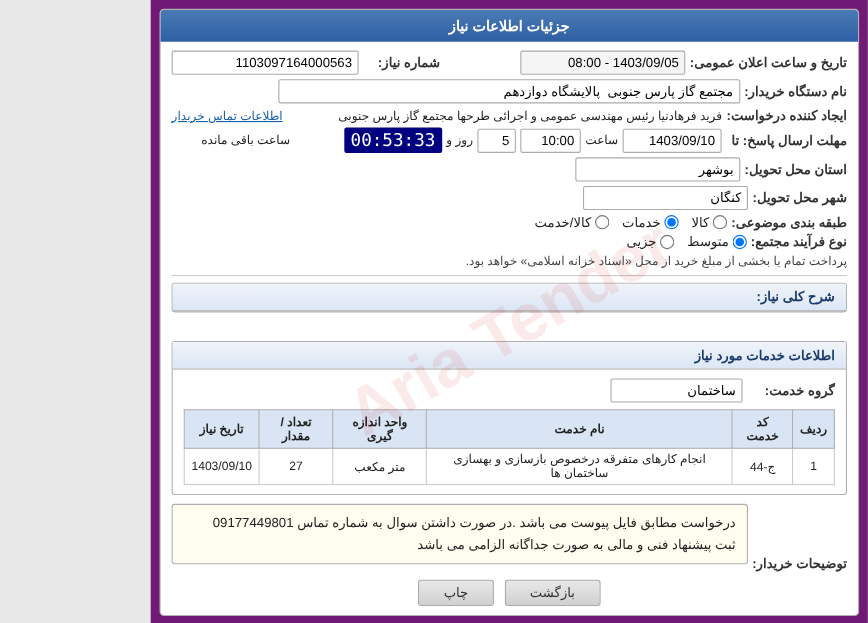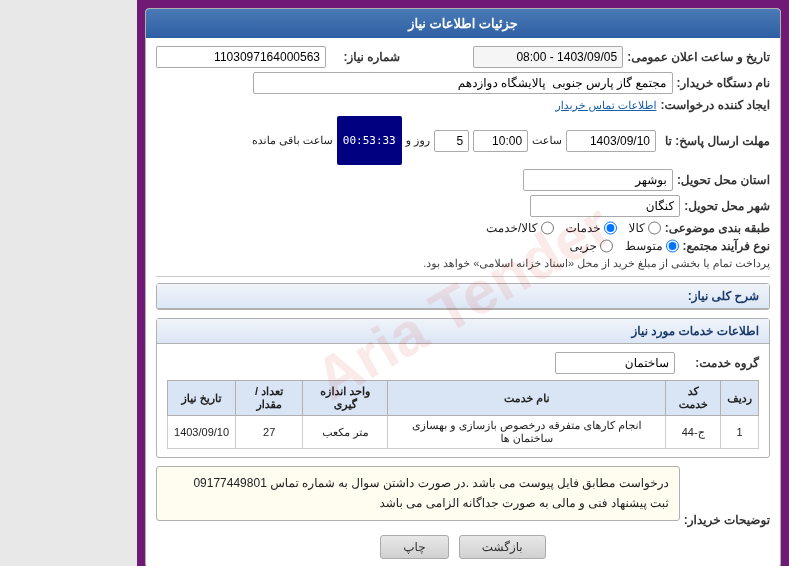--- a/index.html
+++ b/index.html
@@ -156,25 +156,26 @@
     .info-label {
       font-weight: bold;
       white-space: nowrap;
       color: #333;
       min-width: 80px;
       text-align: right;
     }
     .timer-box {
       background: #000080;
       color: #fff;
-      padding: 18px 6px;
+      padding: 2px 6px;
       border-radius: 2px;
       font-family: monospace;
-      font-size: 11px;
+      font-size: 16px;
       direction: ltr;
+      margin-left: 45px;
     }
   </style>
 </head>
 <body>
 
 <div class="page-wrapper">
   <div class="main-panel">
     <div class="panel-header">جزئیات اطلاعات نیاز</div>
     <div class="panel-body watermark-area">
       <div class="watermark">Aria Tender</div>
@@ -187,20 +188,21 @@
         <input class="input-field" style="width: 170px;" type="text" readonly="" value="1103097164000563">
       </div>
 
       <div class="info-row" style="margin-bottom:4px;">
         <span class="info-label">نام دستگاه خریدار:</span>
         <input class="input-field" style="width: 420px;" type="text" readonly="" value="مجتمع گاز پارس جنوبی  پالایشگاه دوازدهم">
       </div>
 
       <div class="info-row" style="margin-bottom:4px;">
         <span class="info-label">ایجاد کننده درخواست:</span>
+        <span style="flex:1; font-size:11px;">فرید فرهادنیا رئیس مهندسی عمومی و اجرائی طرحها مجتمع گاز پارس جنوبی</span>
         <span class="blue-link">اطلاعات تماس خریدار</span>
       </div>
 
       <div class="info-row" style="margin-bottom:4px; flex-wrap: wrap; gap:4px;">
         <span class="info-label" style="min-width:110px;">مهلت ارسال پاسخ: تا</span>
         <input class="input-field" style="width: 90px;" type="text" readonly="" value="1403/09/10">
         <span style="font-size:11px;">ساعت</span>
         <input class="input-field" style="width: 55px;" type="text" readonly="" value="10:00">
         <input class="input-field" style="width: 35px;" type="text" readonly="" value="5">
         <span style="font-size:11px;">روز و</span>
@@ -249,21 +251,21 @@
           </label>
         </div>
       </div>
 
       <div class="info-row" style="margin-bottom:6px;">
         <span style="font-size:11px; color:#444;">پرداخت تمام یا بخشی از مبلغ خرید از محل «اسناد خزانه اسلامی» خواهد بود.</span>
       </div>
 
       <hr class="divider">
 
-      <div class="section-box" style="margin-bottom:8px;">
+      <div class="section-box" style="margin-bottom:26px;">
         <div class="section-title-bar">
           <span>شرح کلی نیاز:</span>
         </div>
       </div>
 
       <div class="section-box" style="margin-bottom:8px;">
         <div class="section-title-bar">
           <span>اطلاعات خدمات مورد نیاز</span>
         </div>
         <div class="section-content">

